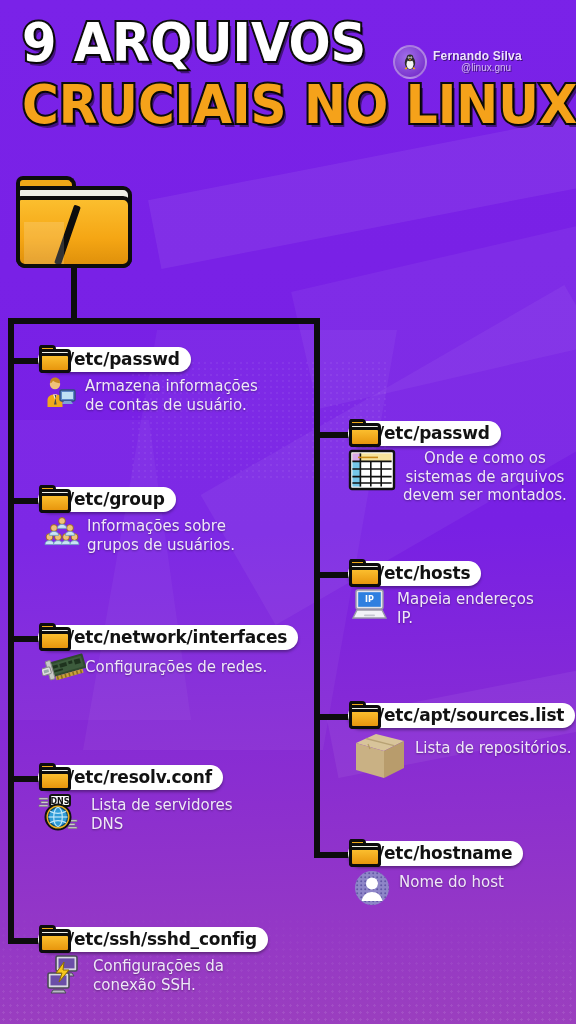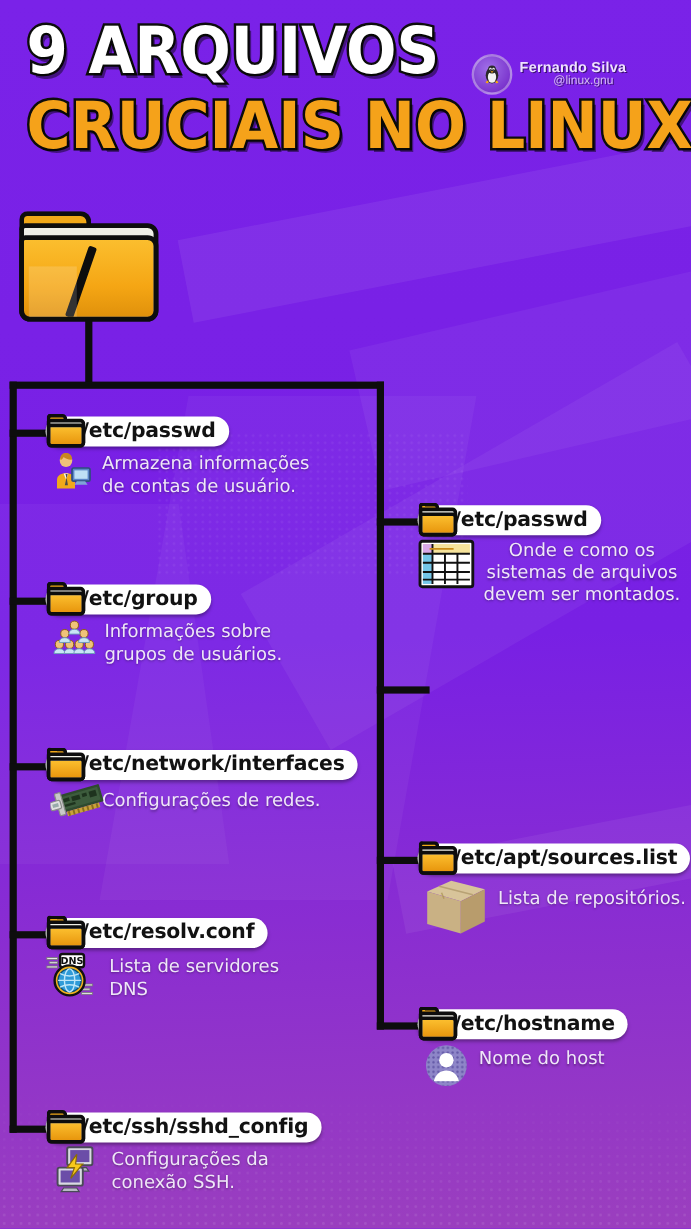--- a/index.html
+++ b/index.html
@@ -376,20 +376,43 @@
           </g>
           <path d="M10 9.4h20" stroke="#C98A16" stroke-width="1.6"></path>
         </svg>
       </div>
       <div class="desc" style="margin-top:2px;">Onde e como os
 sistemas de arquivos
 devem ser montados.</div>
     </div>
   </div>
 
+  <div class="item" style="left:348px;top:561px;">
+    <div class="pill">
+      <div class="minifolder">
+        <div class="mtab"></div>
+          <div class="mback"></div>
+          <div class="mfront"></div>
+      </div>
+      <span class="plabel">/etc/hosts</span>
+    </div>
+    <div class="row" style="margin-left:2px;">
+      <div class="gi" style="width:40px;height:34px;">
+        <svg width="40" height="34" viewBox="0 0 40 34">
+          <rect x="6" y="2" width="27" height="19" rx="2" fill="#e6e6ee" stroke="#9a9aa8" stroke-width="1.4"></rect>
+          <rect x="8.2" y="4.2" width="22.6" height="14.6" fill="#2F7FE0"></rect>
+          <text x="19.5" y="14.4" font-family="DejaVu Sans, sans-serif" font-size="8" font-weight="bold" fill="#fff" text-anchor="middle">IP</text>
+          <path d="M3 30l4-8h25l4 8z" fill="#f2f2f7" stroke="#9a9aa8" stroke-width="1.4"></path>
+          <rect x="14" y="26.4" width="11" height="1.8" rx=".9" fill="#c6c6d2"></rect>
+        </svg>
+      </div>
+      <div class="desc" style="margin-top:3px;">Mapeia endereços
+IP.</div>
+    </div>
+  </div>
 
   <div class="item" style="left:348px;top:703px;">
     <div class="pill">
       <div class="minifolder">
         <div class="mtab"></div>
           <div class="mback"></div>
           <div class="mfront"></div>
       </div>
       <span class="plabel">/etc/apt/sources.list</span>
     </div>

